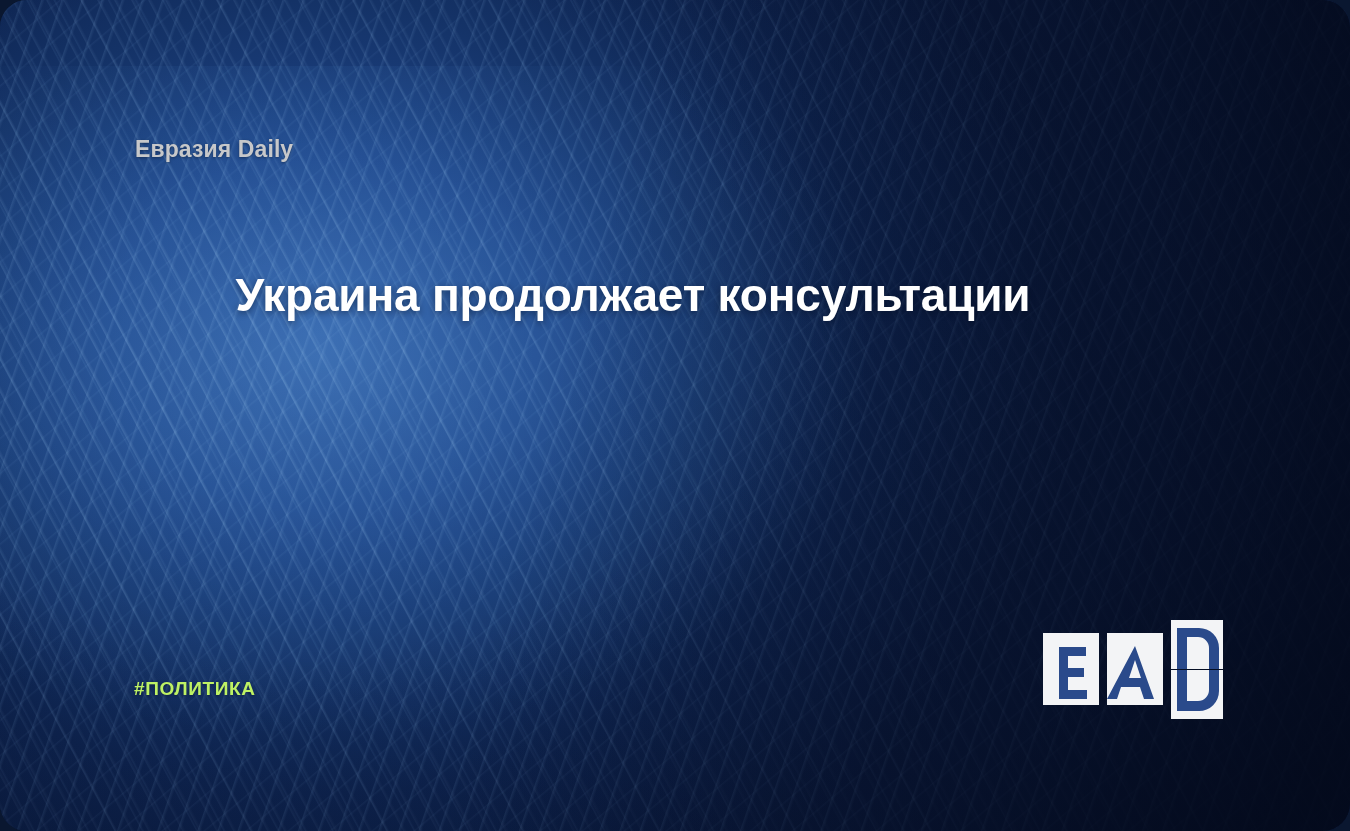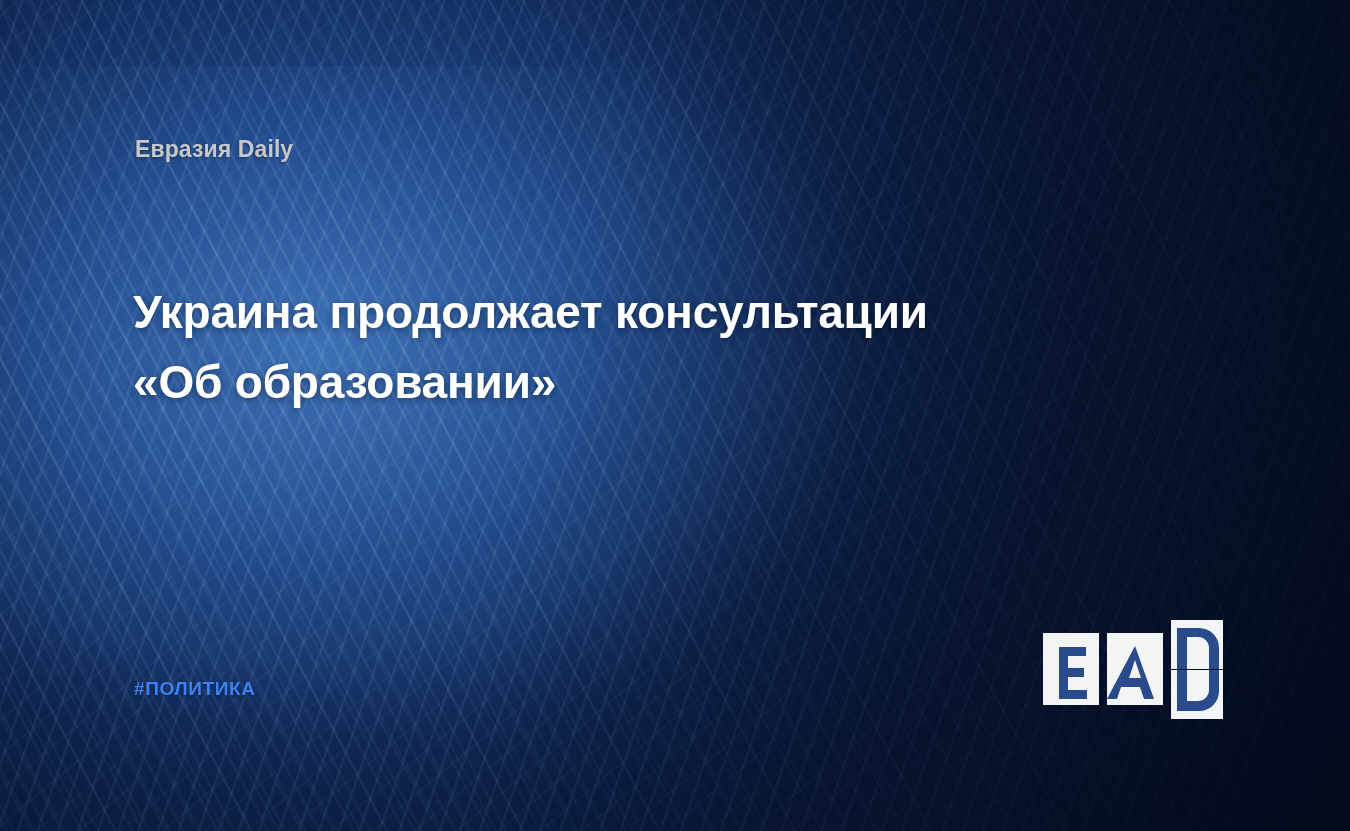--- a/index.html
+++ b/index.html
@@ -10,20 +10,21 @@
   body {
     font-family: "Liberation Sans", sans-serif;
   }
 
   #card {
     position: relative;
     width: 1350px;
     height: 831px;
     overflow: hidden;
     background: #0d2046;
+    border-radius: 27px;
   }
 
   
   #bg-base {
     position: absolute;
     inset: 0;
     background:
       radial-gradient(ellipse 760px 640px at 24% 40%, #28539c 0%, #1d4386 28%, #143266 52%, #0e2450 72%, #0a1a3e 100%),
       #0a1a3e;
   }
@@ -116,41 +117,42 @@
     font-weight: bold;
     color: #c7c8ca;
     letter-spacing: 0.1px;
     white-space: nowrap;
     text-shadow: 0 1px 3px rgba(0,0,0,0.35);
   }
 
   #headline {
     position: absolute;
     left: 133px;
-    top: 277px;
+    top: 260px;
     width: 1000px;
+    text-align: center;
   }
   #headline .hl-line {
     display: block;
     font-size: 46px;
     font-weight: bold;
     color: #ffffff;
     line-height: 1.53;
     letter-spacing: -0.2px;
     white-space: nowrap;
     text-shadow: 0 2px 7px rgba(3,12,32,0.48);
   }
 
   #category {
     position: absolute;
     left: 134px;
     top: 678px;
     font-size: 19px;
     font-weight: bold;
-    color: #3b82f6;
+    color: #bef264;
     letter-spacing: 0.6px;
     white-space: nowrap;
     text-shadow: 0 1px 3px rgba(0,0,0,0.35);
   }
 
   
   #ead-logo {
     position: absolute;
     left: 1043px;
     top: 620px;
@@ -171,21 +173,20 @@
   <div class="streaks s4"></div>
   <div id="bg-core"></div>
   <div id="bg-vignette"></div>
 
   <div id="content">
 
     <div id="brand">Евразия Daily</div>
 
     <div id="headline">
       <span class="hl-line">Украина продолжает консультации</span>
-      <span class="hl-line">«Об образовании»</span>
     </div>
 
     <div id="category">#ПОЛИТИКА</div>
 
     <div id="ead-logo">
       <svg width="180" height="100" viewBox="0 0 180 100" xmlns="http://www.w3.org/2000/svg">
 
         <rect x="0" y="13" width="56" height="72" fill="#f3f4f6"></rect>
         <path d="M16 27 h27 v9 h-18 v12 h16 v9 h-16 v13 h19 v9 h-28 z" fill="#2a4a8b"></path>
 

